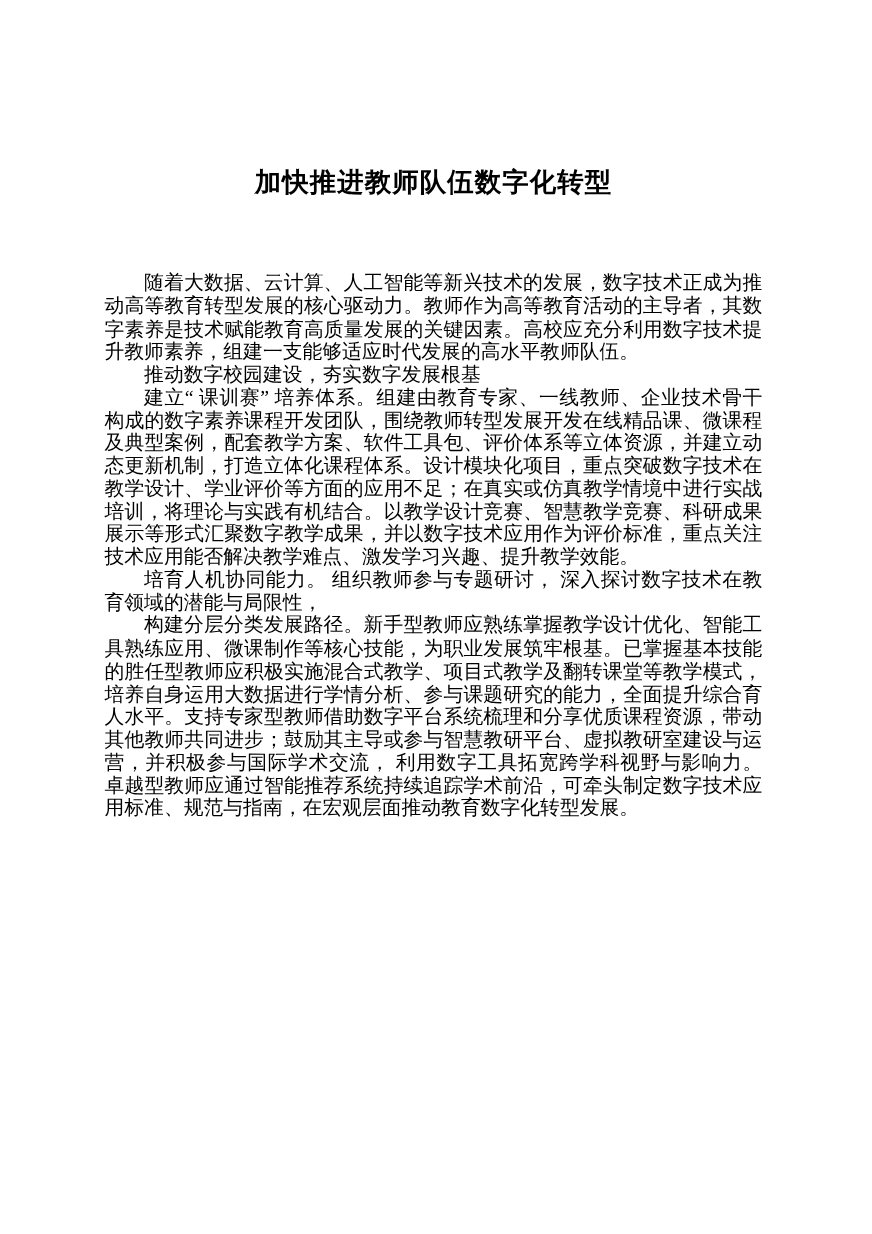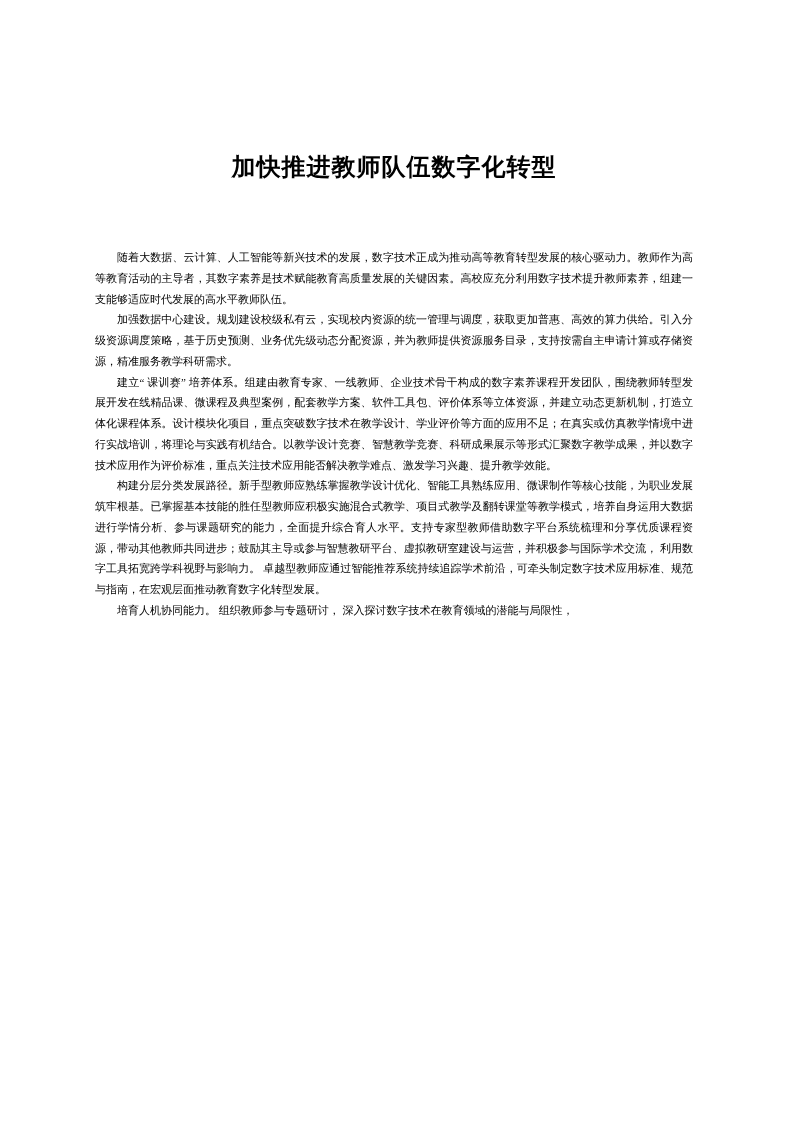--- a/index.html
+++ b/index.html
@@ -29,21 +29,21 @@
     font-size: 24px;
     font-weight: bold;
     text-align: center;
     letter-spacing: 1px;
   }
   .paragraphs {
     margin-top: 63px;
   }
   .para {
     margin: 0;
-    font-size: 11px;
+    font-size: 18px;
     line-height: 20.75px;
     text-align: justify;
     text-indent: 2em;
     word-break: break-all;
   }
   .page-footer {
     position: absolute;
     top: 1030px;
     right: 118px;
     font-size: 18px;
@@ -52,20 +52,20 @@
   }
 </style>
 </head>
 <body>
 
 <div class="page">
   <div class="content">
     <h1 class="doc-title">加快推进教师队伍数字化转型</h1>
     <div class="paragraphs">
         <p class="para body">随着大数据、云计算、人工智能等新兴技术的发展，数字技术正成为推动高等教育转型发展的核心驱动力。教师作为高等教育活动的主导者，其数字素养是技术赋能教育高质量发展的关键因素。高校应充分利用数字技术提升教师素养，组建一支能够适应时代发展的高水平教师队伍。</p>
-        <p class="para body">加强数据中心建设。规划建设校级私有云，实现校内资源的统一管理与调度，获取更加普惠、高效的算力供给。引入分级资源调度策略，基于历史预测、业务优先级动态分配资源，并为教师提供资源服务目录，支持按需自主申请计算或存储资源，精准服务教学科研需求。</p>
+        <p class="para heading">推动数字校园建设，夯实数字发展根基</p>
         <p class="para body">建立“ 课训赛” 培养体系。组建由教育专家、一线教师、企业技术骨干构成的数字素养课程开发团队，围绕教师转型发展开发在线精品课、微课程及典型案例，配套教学方案、软件工具包、评价体系等立体资源，并建立动态更新机制，打造立体化课程体系。设计模块化项目，重点突破数字技术在教学设计、学业评价等方面的应用不足；在真实或仿真教学情境中进行实战培训，将理论与实践有机结合。以教学设计竞赛、智慧教学竞赛、科研成果展示等形式汇聚数字教学成果，并以数字技术应用作为评价标准，重点关注技术应用能否解决教学难点、激发学习兴趣、提升教学效能。</p>
+        <p class="para body">培育人机协同能力。 组织教师参与专题研讨， 深入探讨数字技术在教育领域的潜能与局限性，</p>
         <p class="para body">构建分层分类发展路径。新手型教师应熟练掌握教学设计优化、智能工具熟练应用、微课制作等核心技能，为职业发展筑牢根基。已掌握基本技能的胜任型教师应积极实施混合式教学、项目式教学及翻转课堂等教学模式，培养自身运用大数据进行学情分析、参与课题研究的能力，全面提升综合育人水平。支持专家型教师借助数字平台系统梳理和分享优质课程资源，带动其他教师共同进步；鼓励其主导或参与智慧教研平台、虚拟教研室建设与运营，并积极参与国际学术交流， 利用数字工具拓宽跨学科视野与影响力。 卓越型教师应通过智能推荐系统持续追踪学术前沿，可牵头制定数字技术应用标准、规范与指南，在宏观层面推动教育数字化转型发展。</p>
-        <p class="para body">培育人机协同能力。 组织教师参与专题研讨， 深入探讨数字技术在教育领域的潜能与局限性，</p>
       </div>
   </div>
   <div class="page-footer">第 1 页 共 2 页</div>
 </div>
 
 </body></html>

